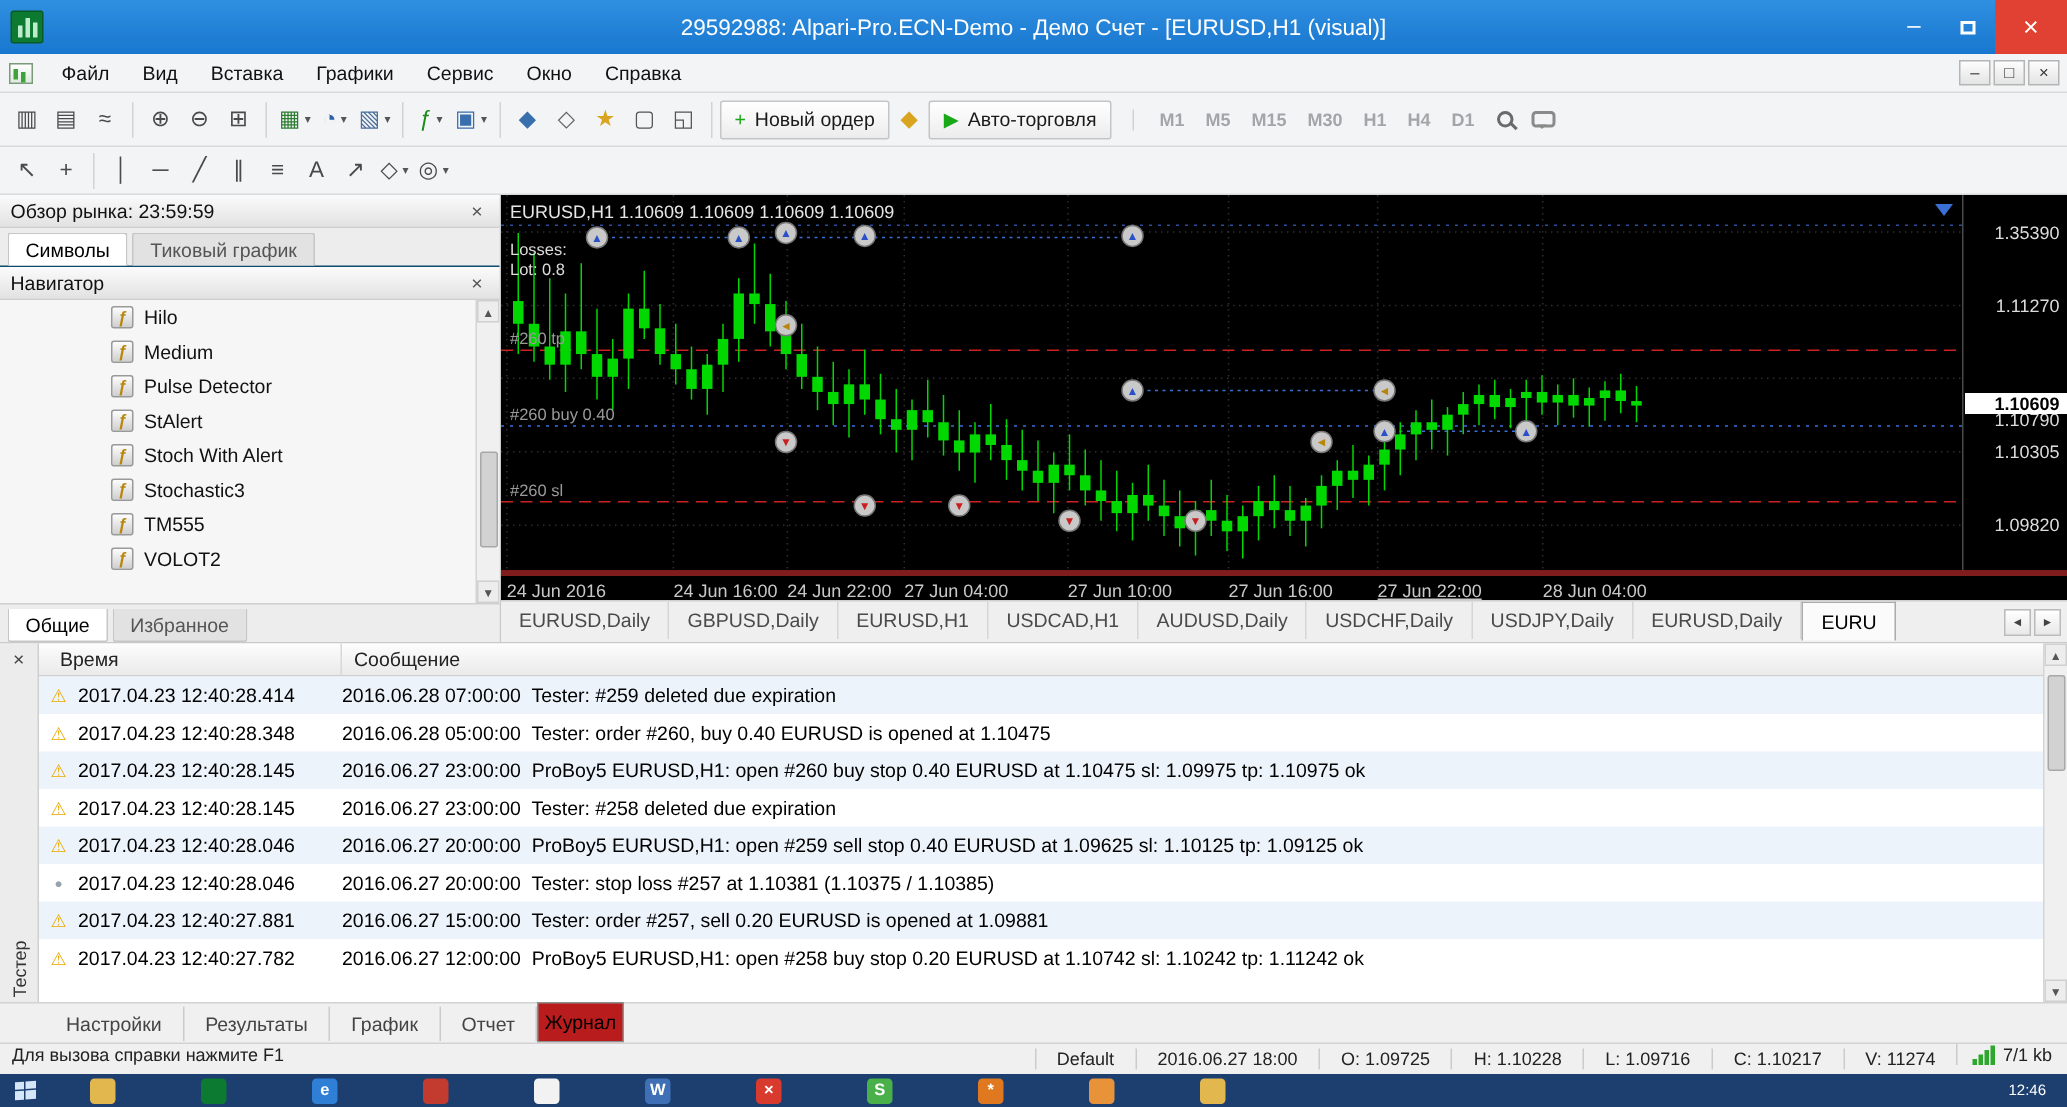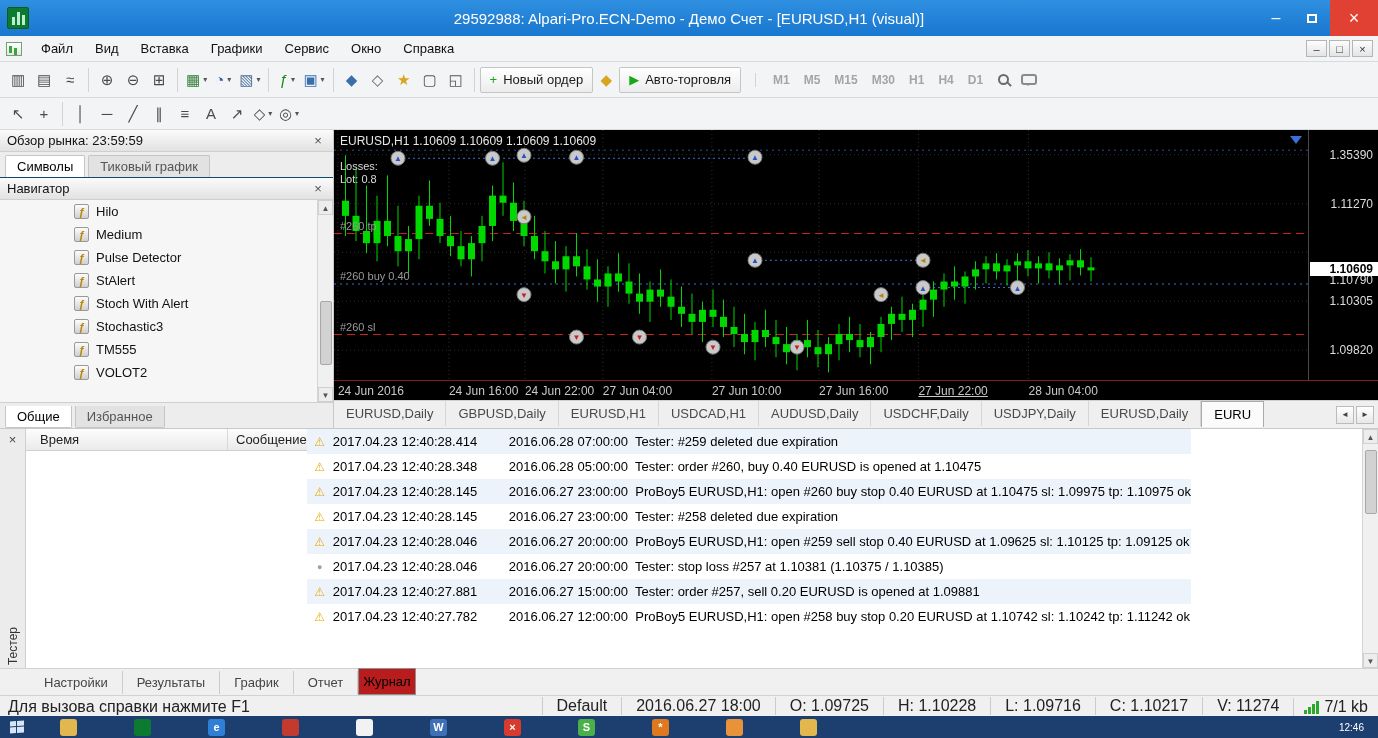--- a/index.html
+++ b/index.html
@@ -57,51 +57,51 @@
 .sarr.bottom{margin-top:auto}
 .sthumb{width:12px;height:64px;background:#d2d2d2;border:1px solid #a8a8a8;border-radius:2px;margin-top:6px}
 .nav-tree .sthumb{margin-top:86px}
 
 .chart-wrap{flex:1;display:flex;flex-direction:column;min-width:0}
 .chart-area{height:270px;position:relative;background:#000;overflow:hidden}
 #plot{position:absolute;left:0;top:0}
 .price-scale{position:absolute;right:0;top:0;width:70px;height:250px;border-left:1px solid #4a4a4a;background:#000}
 .pl{position:absolute;right:5px;color:#dcdcdc;font-size:12px}
 .pl.cur{background:#fff;color:#000;left:1px;right:0;text-align:right;padding:0 5px 0 0;font-weight:bold}
-.time-axis{position:absolute;left:0;right:0;top:250px;height:20px;border-top:1px solid #7f1d1d;background:#000}
+.time-axis{position:absolute;left:0;right:0;top:250px;height:20px;border-top:4px solid #7f1d1d;background:#000}
 .tl{position:absolute;top:3px;color:#c8c8c8;font-size:12px;white-space:nowrap}
 .chart-tabs{height:28px;background:#efefef;border-top:1px solid #cfcfcf;display:flex;align-items:center}
 .ctabs{display:flex;height:100%;align-items:flex-start;flex:1;overflow:hidden}
 .ctab{padding:5px 12px;color:#4a4a4a;border-right:1px solid #d6d6d6;font-size:13px;white-space:nowrap}
 .ctab.active{background:#fbfbfb;border:1px solid #aaa;border-bottom:none;color:#000}
 .ctab-arrows{display:flex;gap:2px;padding:0 4px}
 .carr{width:18px;height:18px;border:1px solid #bbb;background:linear-gradient(#fff,#e8e8e8);font-size:8px;color:#444;display:flex;align-items:center;justify-content:center}
 
 .tester{height:240px;display:flex;position:relative;background:#fff;border-top:1px solid #c9c9c9;flex:0 0 auto}
 .tstrip{width:26px;background:#ececec;border-right:1px solid #cfcfcf;display:flex;flex-direction:column;align-items:center;padding:3px 0;flex:0 0 auto}
 .tstrip .x{font-size:13px;color:#444}
 .tstrip .vlabel{margin-top:auto;writing-mode:vertical-rl;transform:rotate(180deg);font-size:12px;color:#333;padding-bottom:6px}
-.journal{flex:1;display:flex;flex-direction:row;margin-right:16px;min-width:0}
+.journal{flex:1;display:flex;flex-direction:column;margin-right:16px;min-width:0}
 .jheader{height:22px;display:flex;background:linear-gradient(#fdfdfd,#eaeaea);border-bottom:1px solid #cfcfcf;flex:0 0 auto}
 .jh1{width:202px;padding:3px 0 0 14px;color:#222;border-right:1px solid #d8d8d8}
 .jh2{flex:1;padding:3px 0 0 8px;color:#222}
 .jrow{height:25px;display:flex;align-items:center;font-size:13px;color:#000}
 .jrow.alt{background:#edf3fb}
 .jicon{width:26px;text-align:center;font-size:12px}
 .jicon.warn{color:#e8a800}
 .jicon.info{color:#98a2ac;font-size:9px}
 .jtime{width:176px}
 .jmsg{flex:1;white-space:pre;overflow:hidden}
 .tester .vscroll{border-left:1px solid #d5d5d5}
 
 .ttabs{height:27px;background:#f0f0f0;border-top:1px solid #d2d2d2;display:flex;align-items:center;padding-left:30px;flex:0 0 auto}
 .ttab{padding:4px 14px;color:#444;border-right:1px solid #cccccc;font-size:13px}
 .ttab.active{background:#b91c1c;border:1px solid #8f8f8f;color:#000;margin-top:-2px;padding:5px 4px}
 
-.statusbar{height:21px;background:#f0f0f0;border-top:1px solid #d2d2d2;display:flex;align-items:flex-end;font-size:16px;color:#222;flex:0 0 auto}
+.statusbar{height:21px;background:#f0f0f0;border-top:1px solid #d2d2d2;display:flex;align-items:flex-start;font-size:12px;color:#222;flex:0 0 auto}
 .sb-help{flex:1;padding-left:8px}
 .sb-field{padding:0 14px;border-left:1px solid #cbcbcb;white-space:nowrap}
 .sb-conn{display:flex;align-items:center;gap:5px;padding:0 10px;border-left:1px solid #cbcbcb}
 .bars{display:flex;align-items:flex-end;gap:1px;height:13px}
 .bars i{width:3px;background:#2da82d;display:block}
 .bars i:nth-child(1){height:4px}.bars i:nth-child(2){height:7px}.bars i:nth-child(3){height:10px}.bars i:nth-child(4){height:13px}
 
 .taskbar{height:22px;background:#1d3f70;display:flex;align-items:center;color:#fff;flex:0 0 auto}
 .start{width:34px;height:100%;display:flex;align-items:center;justify-content:center}
 .winlogo{width:15px;height:13px;display:grid;grid-template-columns:6px 7px;grid-template-rows:5px 6px;gap:1px;transform:skewY(-4deg)}

